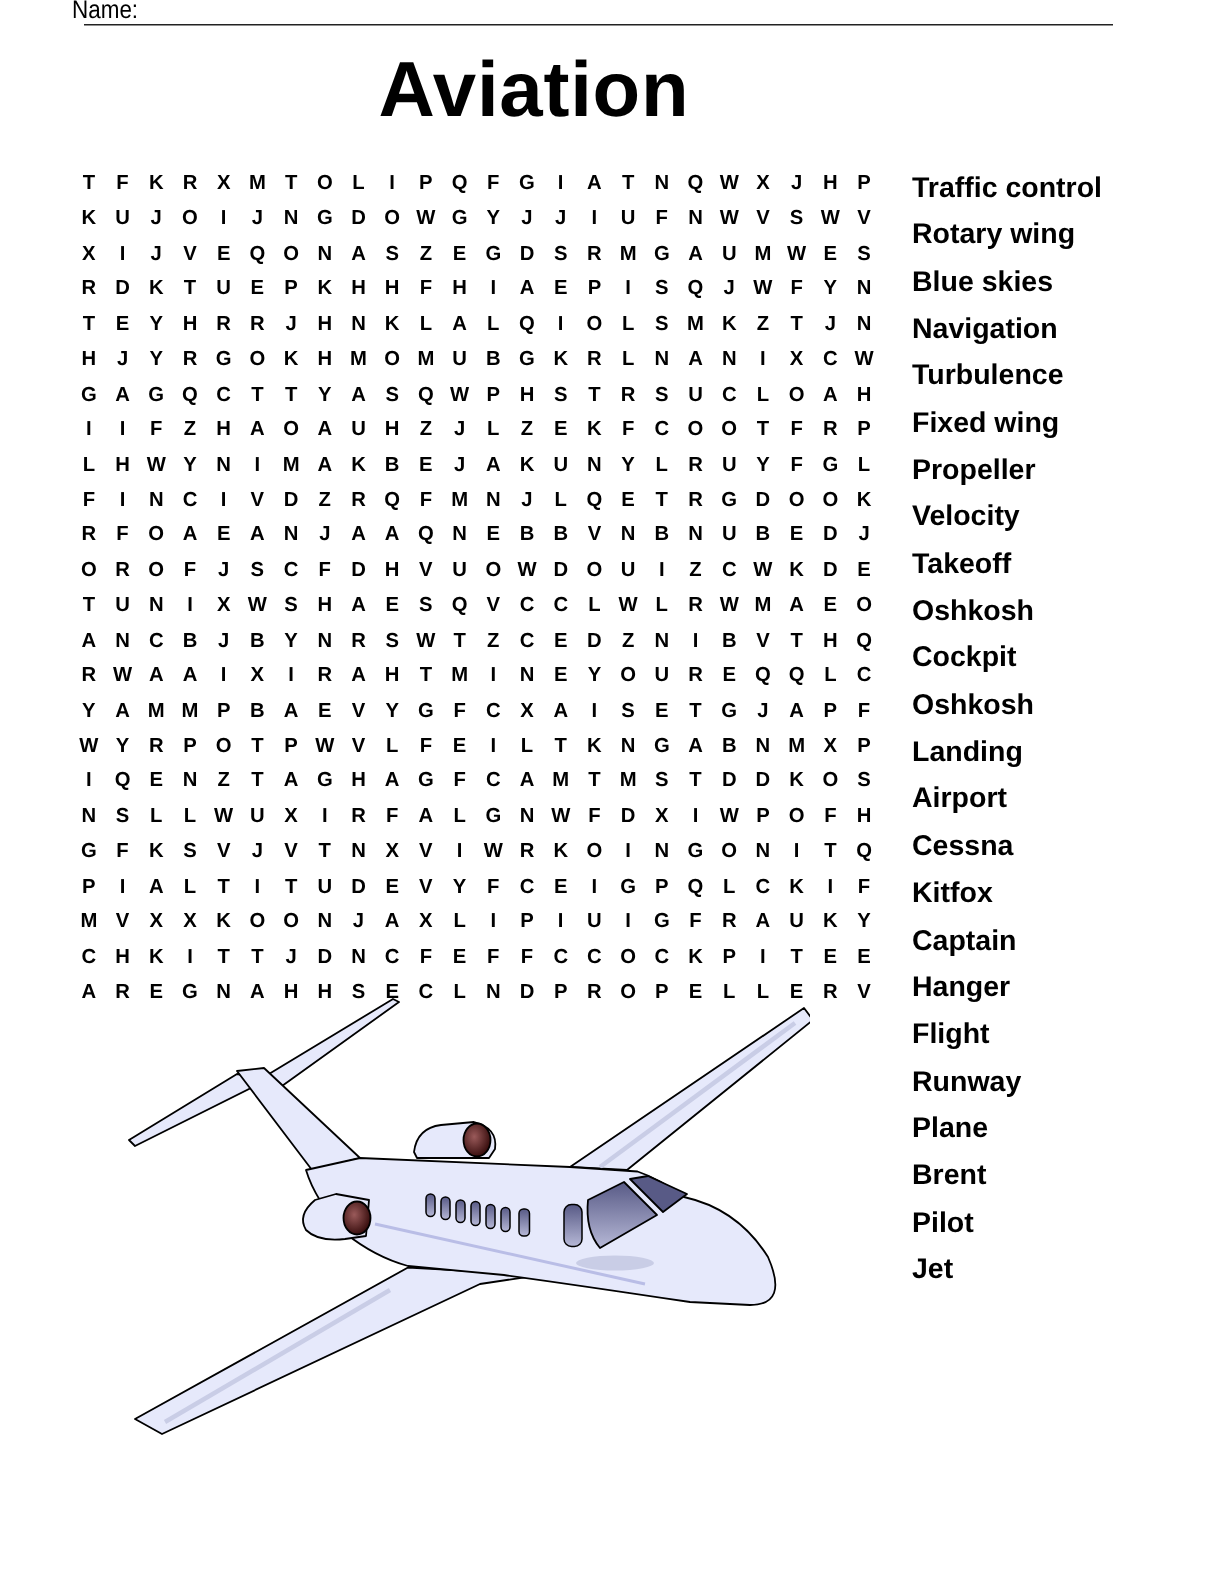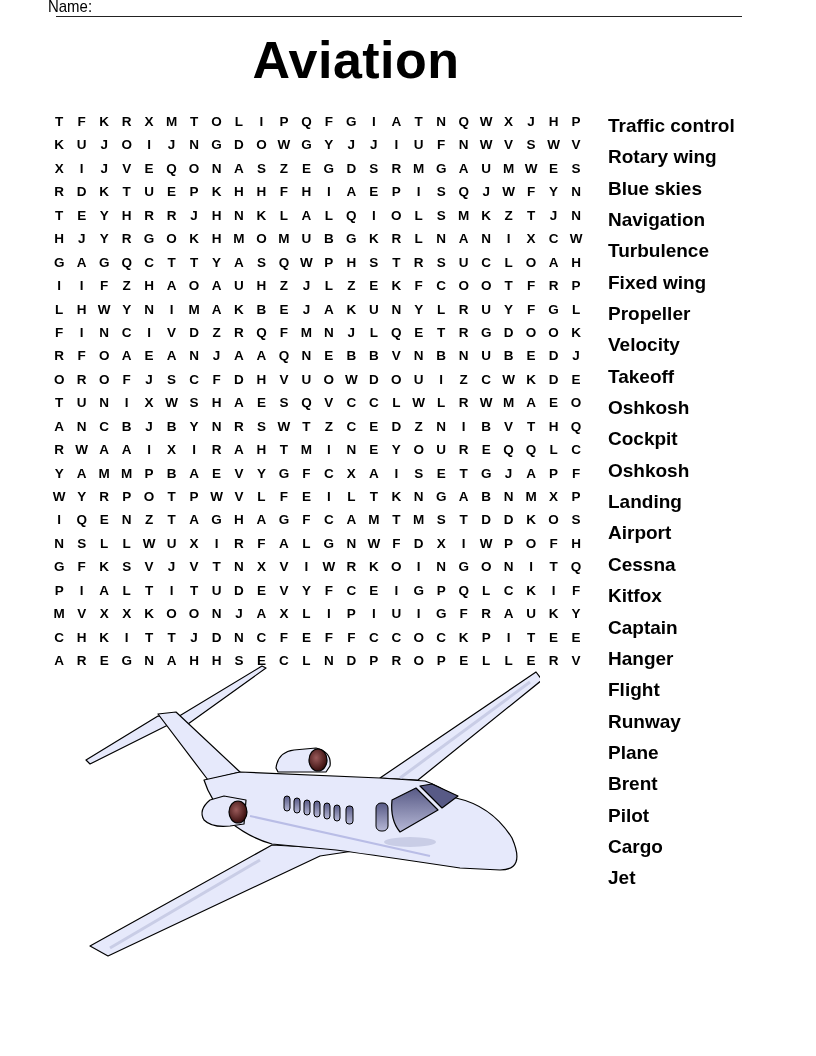--- a/index.html
+++ b/index.html
@@ -650,21 +650,20 @@
     <li class="word">Airport</li>
     <li class="word">Cessna</li>
     <li class="word">Kitfox</li>
     <li class="word">Captain</li>
     <li class="word">Hanger</li>
     <li class="word">Flight</li>
     <li class="word">Runway</li>
     <li class="word">Plane</li>
     <li class="word">Brent</li>
     <li class="word">Pilot</li>
-    <li class="word">Cargo</li>
     <li class="word">Jet</li>
   </ul>
 
 <svg class="plane" viewBox="0 0 460 300" xmlns="http://www.w3.org/2000/svg">
   <defs>
     <linearGradient id="winGrad" x1="0" y1="0" x2="0" y2="1">
       <stop offset="0" stop-color="#585a86"></stop>
       <stop offset="1" stop-color="#b6b8d6"></stop>
     </linearGradient>
     <radialGradient id="engGrad" cx="0.4" cy="0.4" r="0.6">

